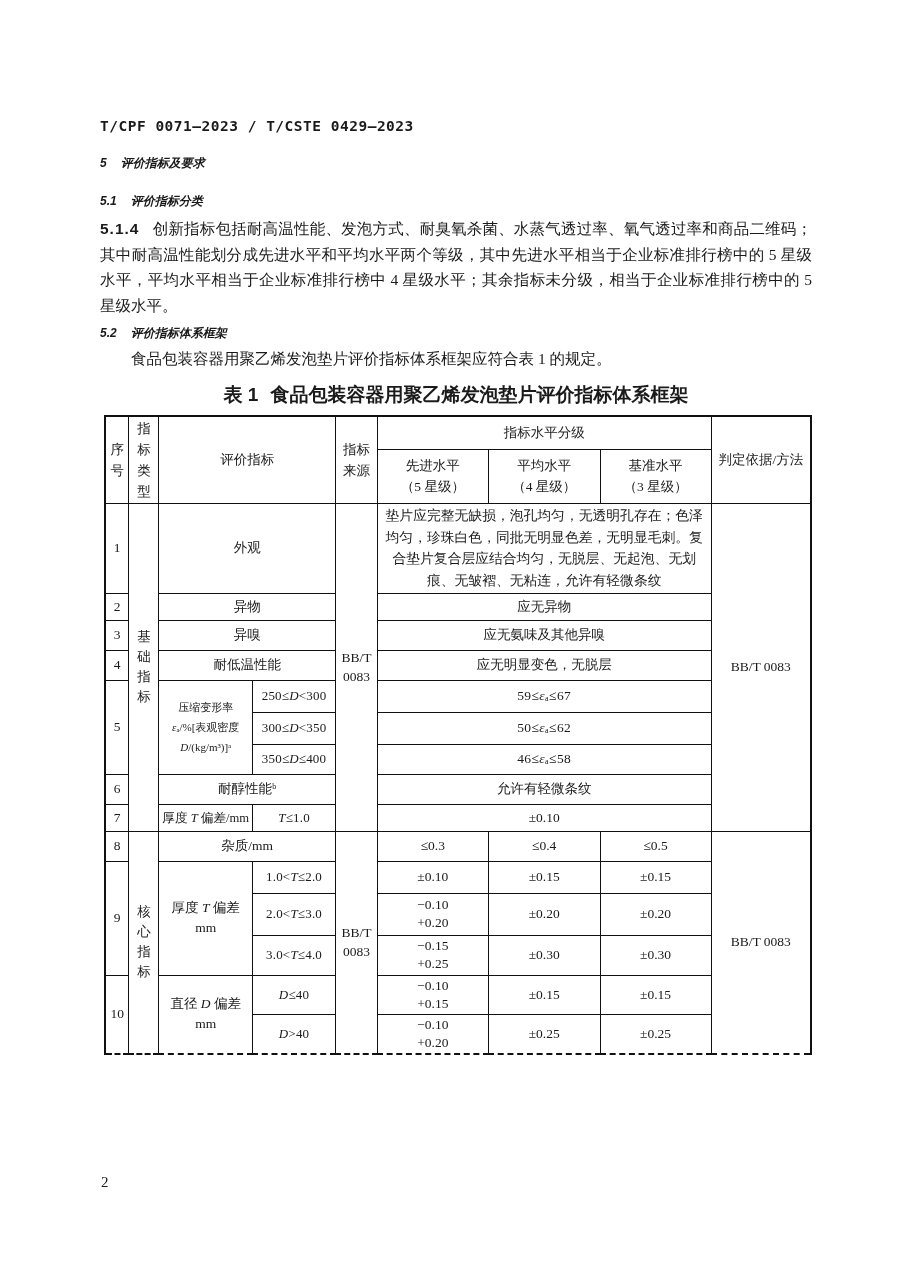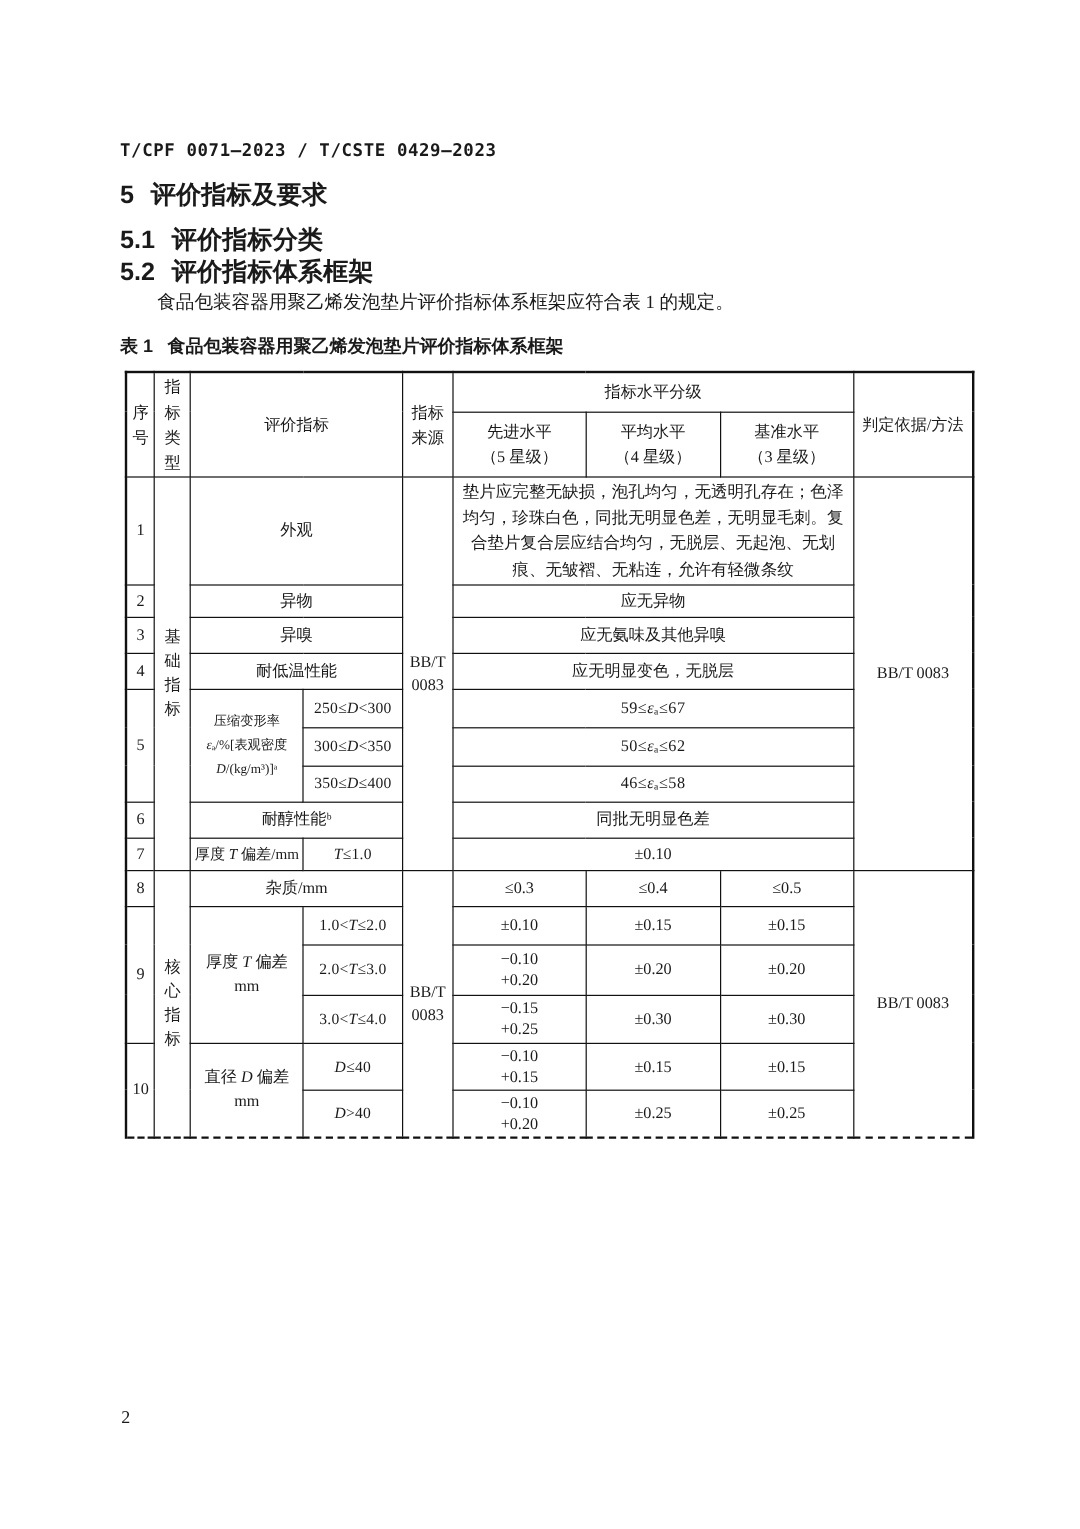--- a/index.html
+++ b/index.html
@@ -9,33 +9,34 @@
     padding:116px 88px 0 100px;
     font-family:"Liberation Serif","DejaVu Serif",serif;
     font-size:15.5px;line-height:25.5px;
   }
   .std-code{
     font-family:"DejaVu Sans Mono","Liberation Mono",monospace;
     font-weight:bold;font-size:14.5px;line-height:20px;letter-spacing:0.5px;
   }
   .h-sec{
     font-family:"Liberation Sans","DejaVu Sans",sans-serif;
-    font-weight:bold;font-size:21px;line-height:22px;
+    font-weight:bold;font-size:12px;line-height:22px;
     margin:16px 0 0 0;
+    font-style:italic;
   }
   .h-sec .hnum{margin-right:14px;}
   .clauses{margin-top:4px;}
   p.clause{margin:0;text-align:justify;}
   p.clause .cnum{
     font-family:"Liberation Sans","DejaVu Sans",sans-serif;
     font-weight:bold;letter-spacing:1px;margin-right:13px;
   }
   p.intro{margin:2px 0 0 0;text-indent:2em;text-align:justify;}
   .tbl-caption{
-    margin-top:12px;font-weight:bold;font-size:15px;line-height:21px;
+    margin-top:12px;text-align:center;font-weight:bold;font-size:19px;line-height:21px;
     font-family:"Liberation Sans","DejaVu Sans",sans-serif;
   }
   .tbl-caption .cap-label{margin-right:12px;}
   table.std{
     table-layout:fixed;border-collapse:collapse;margin:10px 0 0 4px;
     border:2px solid #111;border-bottom:2px dashed #111;
     font-size:13.5px;line-height:20px;
   }
   table.std th,table.std td{
     border:1px solid #111;padding:1px 3px;text-align:center;vertical-align:middle;
@@ -66,20 +67,21 @@
 
   <div class="h-sec">
     <span class="hnum">5</span><span>评价指标及要求</span>
   </div>
 
   <div class="h-sec">
     <span class="hnum">5.1</span><span>评价指标分类</span>
   </div>
 
   <div class="clauses">
+    <p class="clause"><span class="cnum">5.1.4</span><span>创新指标包括耐高温性能、发泡方式、耐臭氧杀菌、水蒸气透过率、氧气透过率和商品二维码；其中耐高温性能划分成先进水平和平均水平两个等级，其中先进水平相当于企业标准排行榜中的 5 星级水平，平均水平相当于企业标准排行榜中 4 星级水平；其余指标未分级，相当于企业标准排行榜中的 5 星级水平。</span></p>
   </div>
 
   <div class="h-sec" style="margin-top:4px;">
     <span class="hnum">5.2</span><span>评价指标体系框架</span>
   </div>
 
   <p class="intro">食品包装容器用聚乙烯发泡垫片评价指标体系框架应符合表 1 的规定。</p>
 
   <div class="tbl-caption">
     <span class="cap-label">表 1</span><span>食品包装容器用聚乙烯发泡垫片评价指标体系框架</span>
@@ -151,21 +153,21 @@
       <td class="cond">300≤<i>D</i>&lt;350</td>
       <td colspan="3" class="formula">50≤<i>ε</i>ₐ≤62</td>
     </tr>
     <tr style="height:30px">
       <td class="cond">350≤<i>D</i>≤400</td>
       <td colspan="3" class="formula">46≤<i>ε</i>ₐ≤58</td>
     </tr>
     <tr style="height:30px">
       <td>6</td>
       <td colspan="2">耐醇性能ᵇ</td>
-      <td colspan="3">同批无明显色差</td>
+      <td colspan="3">允许有轻微条纹</td>
     </tr>
     <tr style="height:27px">
       <td>7</td>
       <td class="name7">厚度 <i>T</i> 偏差/mm</td>
       <td class="cond"><i>T</i>≤1.0</td>
       <td colspan="3">±0.10</td>
     </tr>
 
     <tr style="height:30px">
       <td>8</td>

